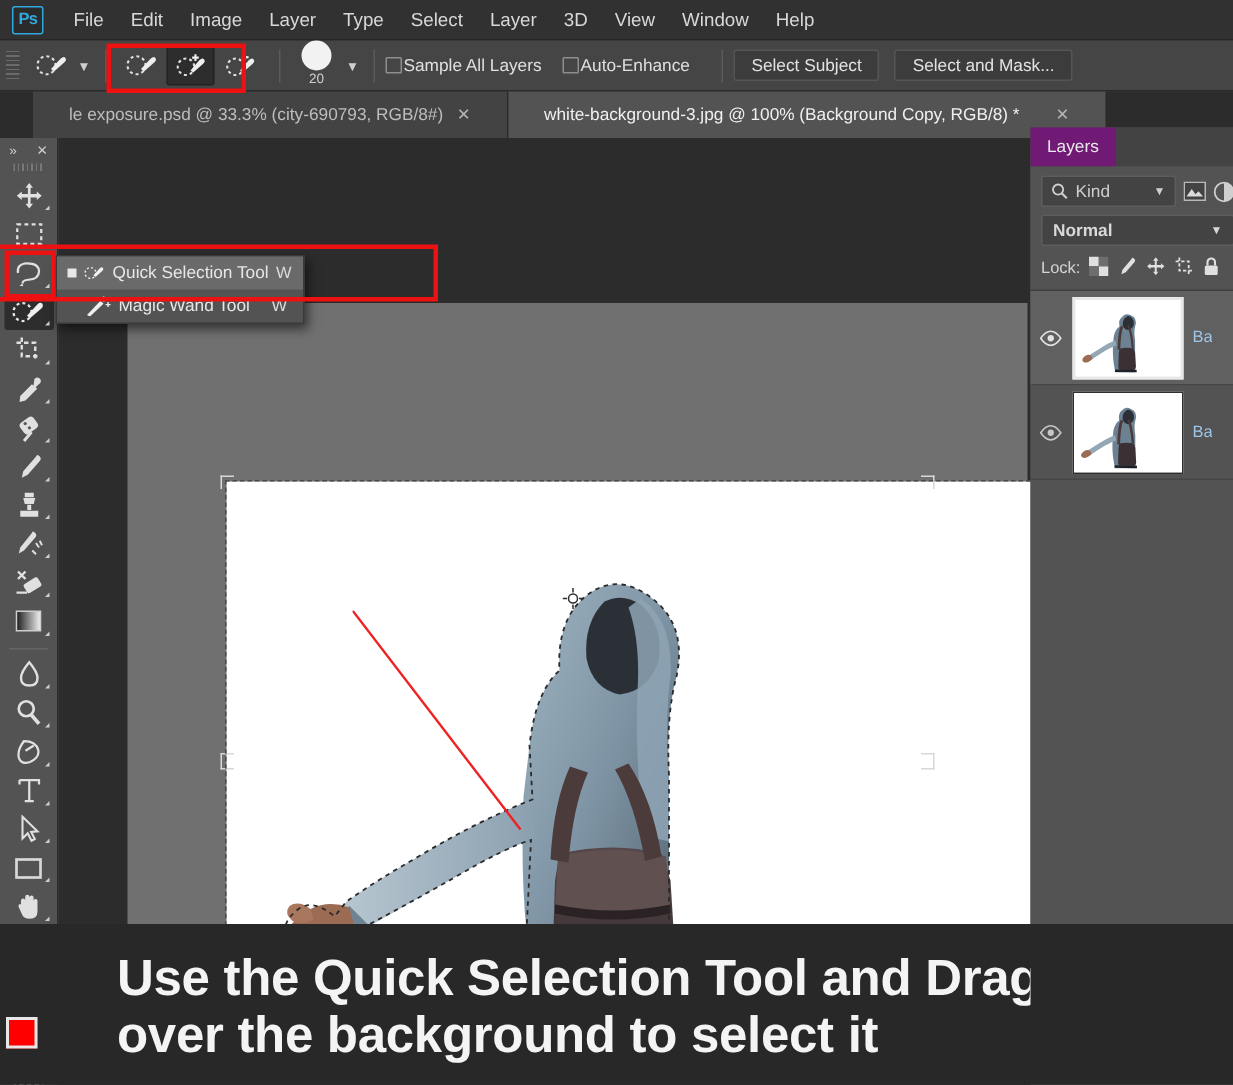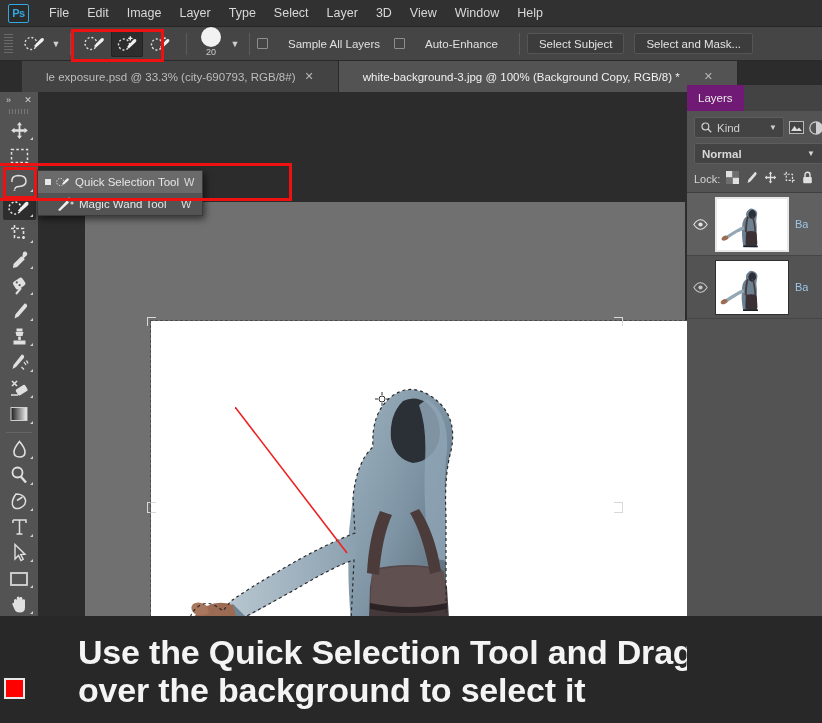--- a/index.html
+++ b/index.html
@@ -47,21 +47,21 @@
   .modebtn{
     width:32px; height:26px; display:flex; align-items:center; justify-content:center;
     border-radius:2px;
   }
   .modebtn.active{ background:#2d2d2d; box-shadow:inset 0 0 0 1px #232323; }
   .brushwrap{ display:flex; flex-direction:column; align-items:center; width:34px; }
   .brushdot{
     width:20px; height:20px; border-radius:50%; background:#f2f2f2; margin-top:-3px;
   }
   .brushsize{ font-size:9px; color:#cfcfcf; line-height:9px; margin-top:1px; }
-  .cbwrap{ display:flex; align-items:center; gap:20px; margin-right:14px; }
+  .cbwrap{ display:flex; align-items:center; gap:1px; margin-right:14px; }
   .cbox{ width:11px; height:11px; border:1px solid #8e8e8e; background:#454545; border-radius:1px; }
   .cblabel{ font-size:11.5px; color:#e0e0e0; }
   .obbtn{
     height:21px; background:#3c3c3c; border:1px solid #555; border-radius:2px;
     font-size:11.5px; color:#e3e3e3; display:flex; align-items:center; justify-content:center;
     padding:0 11px; margin-right:10px;
   }
 
   
   .redbox{ position:absolute; border:3px solid #ee1111; pointer-events:none; z-index:60; }

